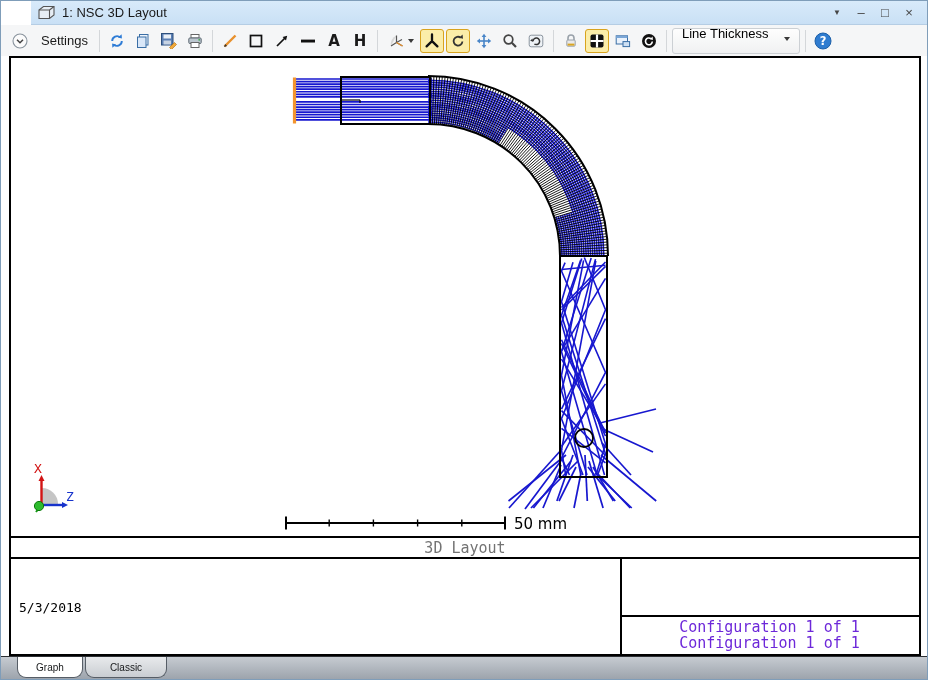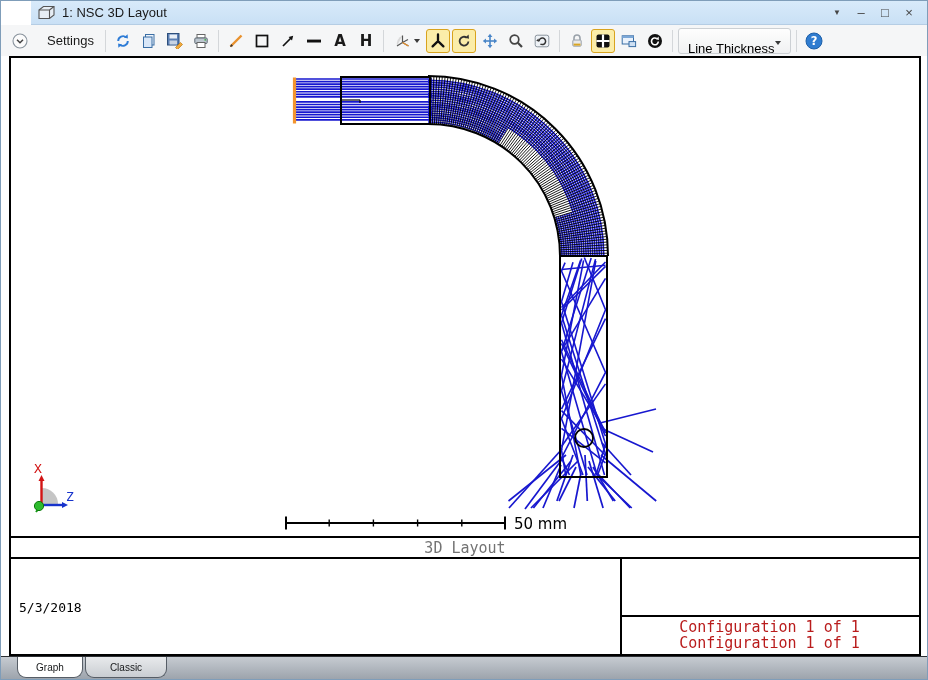--- a/index.html
+++ b/index.html
@@ -17,38 +17,38 @@
   .win-btn.menu { font-size:8px; }
 
   
   .toolbar { position:absolute; left:0; top:24px; right:0; height:31px; background:#f5f6f7;
              display:flex; align-items:center; padding:0 5px; gap:2px; }
   .tbtn { height:24px; min-width:24px; display:flex; align-items:center; justify-content:center;
           border:1px solid transparent; border-radius:3px; color:#1a1a1a; }
   .tbtn svg { display:block; }
   .tbtn.hl { background:#fbeda9; border:1px solid #d8a31e; }
   .sep { width:1px; height:22px; background:#d4d7da; margin:0 3px; }
-  .settings-btn { display:flex; align-items:center; gap:19px; padding:0 5px; height:24px; font-size:13px; }
-  .lt-btn { display:flex; align-items:flex-start; gap:1px; height:23px; padding:12px 9px; font-size:13px;
+  .settings-btn { display:flex; align-items:center; gap:13px; padding:0 5px; height:24px; font-size:13px; }
+  .lt-btn { display:flex; align-items:flex-end; gap:16px; height:23px; padding:12px 9px; font-size:13px;
             border:1px solid #ccd0d4; border-radius:3px; background:linear-gradient(#fefefe,#f0f1f2); }
   .caret-down { width:0; height:0; border-left:3.5px solid transparent; border-right:3.5px solid transparent;
                 border-top:4px solid #3a3a3a; }
   .glyph-tool { font-weight:bold; font-size:15px; font-family:"DejaVu Sans", sans-serif; }
 
   
   .frame { position:absolute; left:8px; top:55px; width:912px; height:600px; border:2px solid #000; background:#fff; }
   .frame svg.layout { position:absolute; left:0; top:0; width:908px; height:478px; }
   .hline { position:absolute; background:#000; height:2px; }
   .vline { position:absolute; background:#000; width:2px; }
   .band-title { position:absolute; left:0; top:479px; width:100%; height:21px; display:flex; align-items:center;
                 justify-content:center; font-family:"DejaVu Sans Mono", monospace; font-size:15px; color:#737373; }
   .date-text { position:absolute; left:8px; top:510px; font-family:"DejaVu Sans Mono", monospace; font-size:13px; color:#000;margin-top:32px; }
   .config-cell { position:absolute; left:611px; top:559px; width:295px; height:37px; display:flex; flex-direction:column;
                  align-items:center; justify-content:flex-end; padding-bottom:3px;
-                 font-family:"DejaVu Sans Mono", monospace; font-size:15px; line-height:16px; color:#b91c1c; }
+                 font-family:"DejaVu Sans Mono", monospace; font-size:15px; line-height:16px; color:#6d28d9; }
 
   
   .tabbar { position:absolute; left:0; top:655px; right:0; height:25px;
             background:linear-gradient(#c6cbd1,#99a0a9); border-top:1px solid #2c2f33; }
   .tab { position:absolute; top:0; height:21px; display:flex; align-items:center; justify-content:center;
          font-size:10px; color:#16181a; border:1px solid #565d66; border-top:none;
          border-radius:0 0 9px 9px; }
   .tab.active { left:16px; width:66px; background:#fff; z-index:2; }
   .tab.inactive { left:84px; width:82px; background:linear-gradient(#e8eaec,#c9cdd2); }
 </style>

